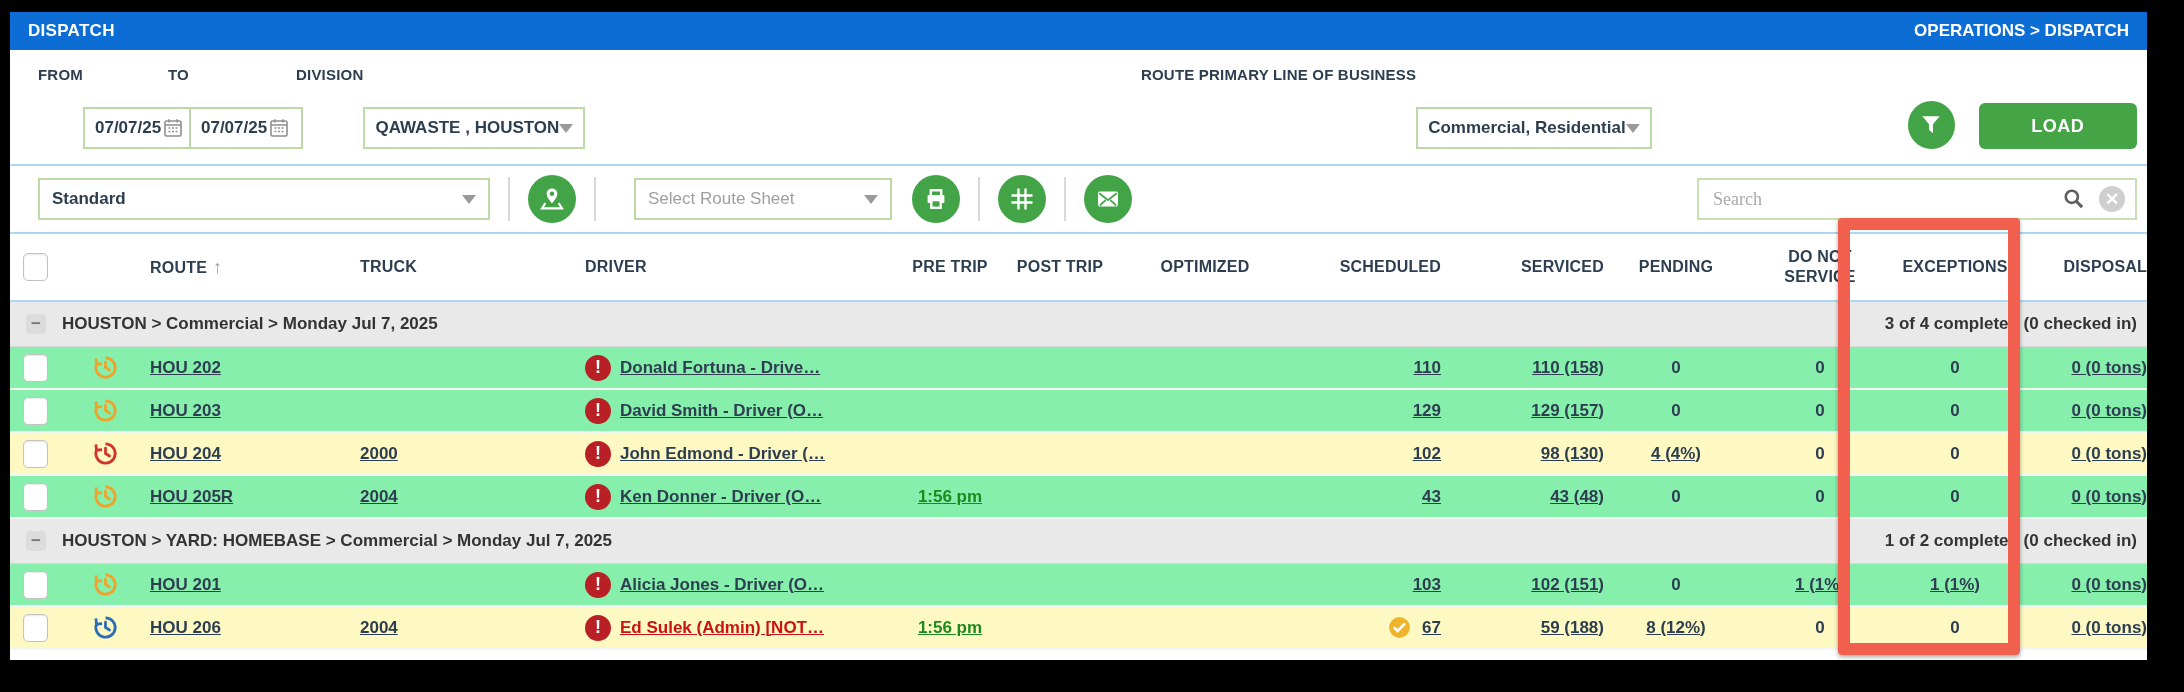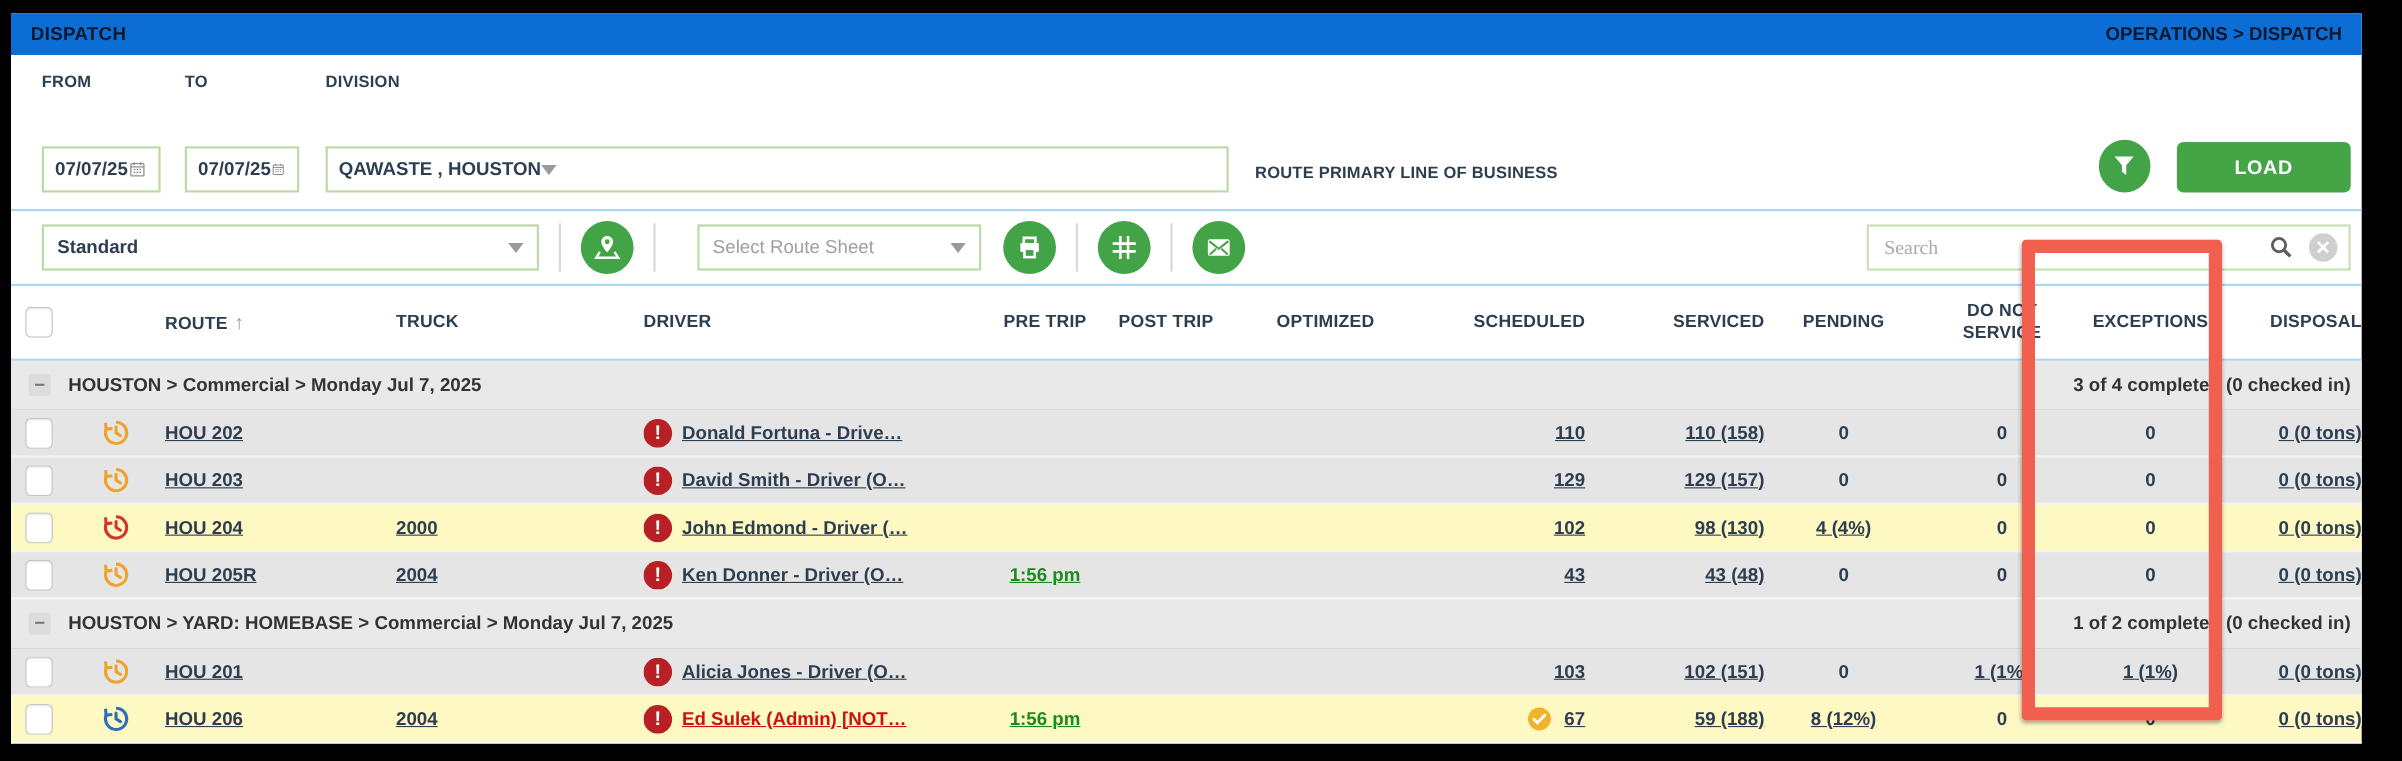--- a/index.html
+++ b/index.html
@@ -3,27 +3,27 @@
 <meta charset="utf-8">
 <style>
   * { box-sizing: border-box; margin: 0; padding: 0; }
   html,body { width:2184px; height:692px; background:#000; overflow:hidden;
     font-family:"Liberation Sans", sans-serif; }
   .app { position:absolute; left:10px; top:12px; width:2137px; height:648px;
     background:#fff; }
 
   
   .titlebar { height:38px; background:#0c6ed4; display:flex; align-items:center;
-    justify-content:space-between; padding:0 18px; color:#0f172a; font-weight:bold; }
+    justify-content:space-between; padding:0 18px; color:#ffffff; font-weight:bold; }
   .titlebar .t-left { font-size:17px; letter-spacing:.3px; }
   .titlebar .t-right { font-size:17px; }
 
   
   .filters { display:flex; align-items:flex-end; padding:16px 10px 0 28px; }
-  .field { display:flex; flex-direction:column; }
+  .field { display:flex; flex-direction:row; }
   .field label { font-size:15px; font-weight:bold; color:#2d3e50; margin-bottom:9px;
     letter-spacing:.2px; }
   .inputbox { height:42px; border:2px solid #bdd9a5; background:#fff; display:flex;
     align-items:center; justify-content:flex-start; padding:0 10px;
     font-size:17px; color:#2d3e50; font-weight:600;margin-top:41px; }
   .f-from { width:108px; }
   .f-to   { width:104px; margin-left:22px; }
   .f-div  { width:840px; margin-left:24px; }
   .f-lob  { width:758px; margin-left:24px; }
   .caret { width:0; height:0; border-left:7px solid transparent; border-right:7px solid transparent;
@@ -76,21 +76,21 @@
   .group-row { height:45px; background:#e9e9e9; border-bottom:1px solid #d8d8d8;
     display:flex; align-items:center; padding:0 10px 0 16px; font-size:17px; font-weight:bold;
     color:#333; }
   .collapse { width:20px; height:20px; background:#dcdcdc; color:#777; border-radius:3px;
     display:flex; align-items:center; justify-content:center; font-size:17px; font-weight:bold;
     margin-right:16px; cursor:pointer; }
   .group-summary { margin-left:auto; }
 
   .data-row { height:43px; border-bottom:2px solid #f4f6f2; font-size:17px; font-weight:600;
     color:#2d3e50; }
-  .bg-green { background:#e5e5e5; }
+  .bg-green { background:#86efac; }
   .bg-yellow { background:#fef9c3; }
   a.lnk { color:#2d3e50; text-decoration:underline; cursor:pointer; }
   a.lnk-green { color:#1c8a1c; text-decoration:underline; font-weight:bold; cursor:pointer; }
   a.lnk-red { color:#cc1111; text-decoration:underline; cursor:pointer; }
   .plain { text-decoration:none; }
   .c-driver { display:flex; align-items:center; gap:9px; padding-right:6px; }
   .alert { width:26px; height:26px; min-width:26px; border-radius:50%; background:#b92025;
     color:#fff; font-weight:800; font-size:18px; display:flex; align-items:center;
     justify-content:center; }
   .sched-wrap { display:flex; align-items:center; justify-content:flex-end; gap:10px; }
@@ -135,20 +135,24 @@
     </div>
     <div class="field f-div">
       <label>DIVISION</label>
       <div class="inputbox">
         <span>QAWASTE , HOUSTON</span>
         <span class="caret"></span>
       </div>
     </div>
     <div class="field f-lob">
       <label>ROUTE PRIMARY LINE OF BUSINESS</label>
+      <div class="inputbox">
+        <span>Commercial, Residential</span>
+        <span class="caret"></span>
+      </div>
     </div>
     <button class="funnel-btn">
       <svg width="26" height="26" viewBox="0 0 24 24">
         <path d="M4 4h16l-6.2 7.2v8.3l-3.6-2.8v-5.5z" fill="#fff"></path>
       </svg>
     </button>
     <button class="load-btn">LOAD</button>
   </section>
 
   <section class="toolbar">

